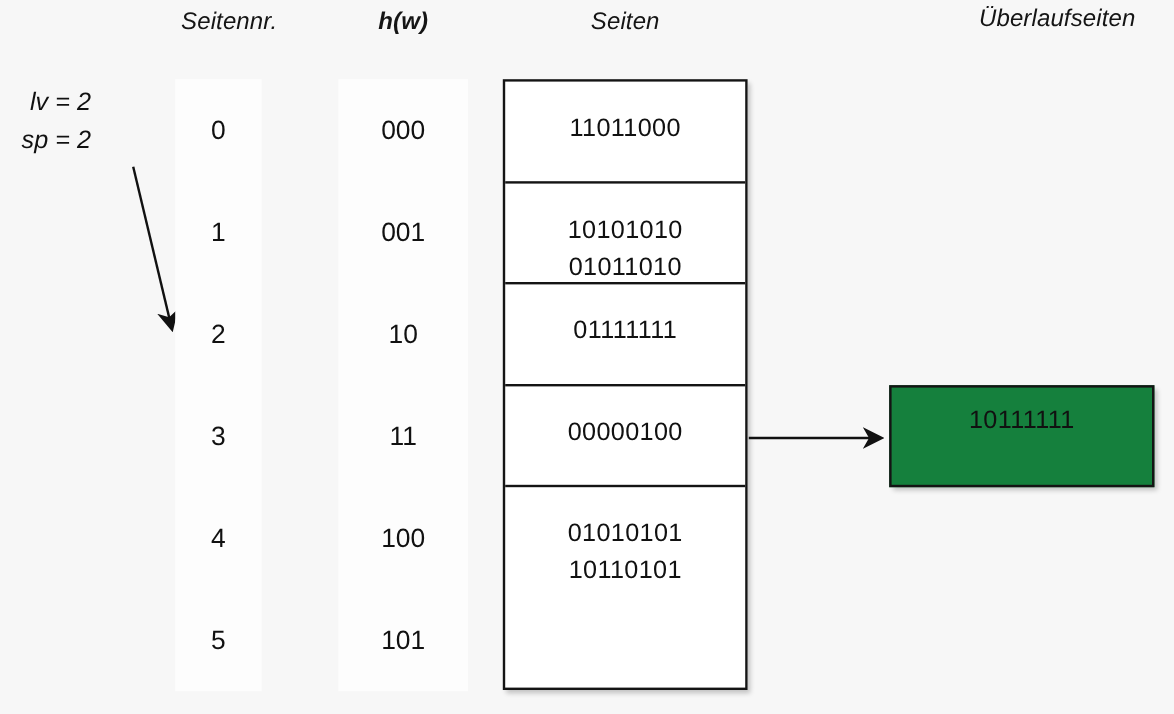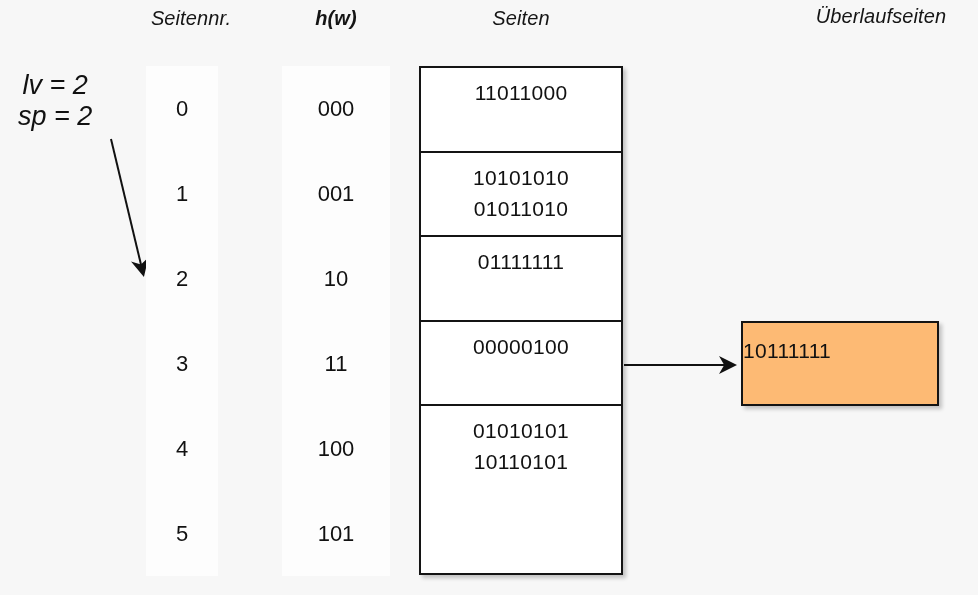--- a/index.html
+++ b/index.html
@@ -35,24 +35,24 @@
   #hdr-hw       { left: 336px; top: 7px; font-weight: bold; }
   #hdr-seiten   { left: 521px; top: 7px; }
   #hdr-ueberlauf{ left: 845px; top: 5px; margin-left: 36px; }
 
   
   #param-block {
     position: absolute;
     left: 18px;
     top: 70px;
     font-style: italic;
-    font-size: 27px;
+    font-size: 21px;
     color: #111;
     line-height: 31px;
-    text-align: center;
+    text-align: right;
   }
   #param-block div { white-space: nowrap; }
 
   
   #param-arrow {
     position: absolute;
     left: 95px;
     top: 125px;
     width: 70px;
     height: 170px;
@@ -88,43 +88,44 @@
     height: 509px;
     background: #ffffff;
     border: 2px solid #141414;
     box-sizing: border-box;
     box-shadow: 3px 3px 4px rgba(0,0,0,0.22);
   }
   .page-cell {
     height: 84.5px;
     box-sizing: border-box;
     border-bottom: 2px solid #141414;
-    padding-top: 9px;
+    padding-top: 23px;
     text-align: center;
   }
   .page-cell:last-child { border-bottom: none; }
   .page-line {
     font-size: 21px;
     color: #111;
     line-height: 31px;
     letter-spacing: 0.3px;
   }
 
   
   #overflow-box {
     position: absolute;
     left: 741px;
     top: 321px;
-    width: 198px;
+    width: 221px;
     height: 85px;
-    background: #fdba74;
+    background: #15803d;
     border: 2px solid #141414;
     box-sizing: border-box;
     box-shadow: 3px 3px 4px rgba(0,0,0,0.22);
     padding-top: 12px;
+    text-align: center;
   }
   #overflow-box .page-line { font-size: 21px; }
 
   
   #overflow-arrow {
     position: absolute;
     left: 620px;
     top: 348px;
     width: 128px;
     height: 36px;

